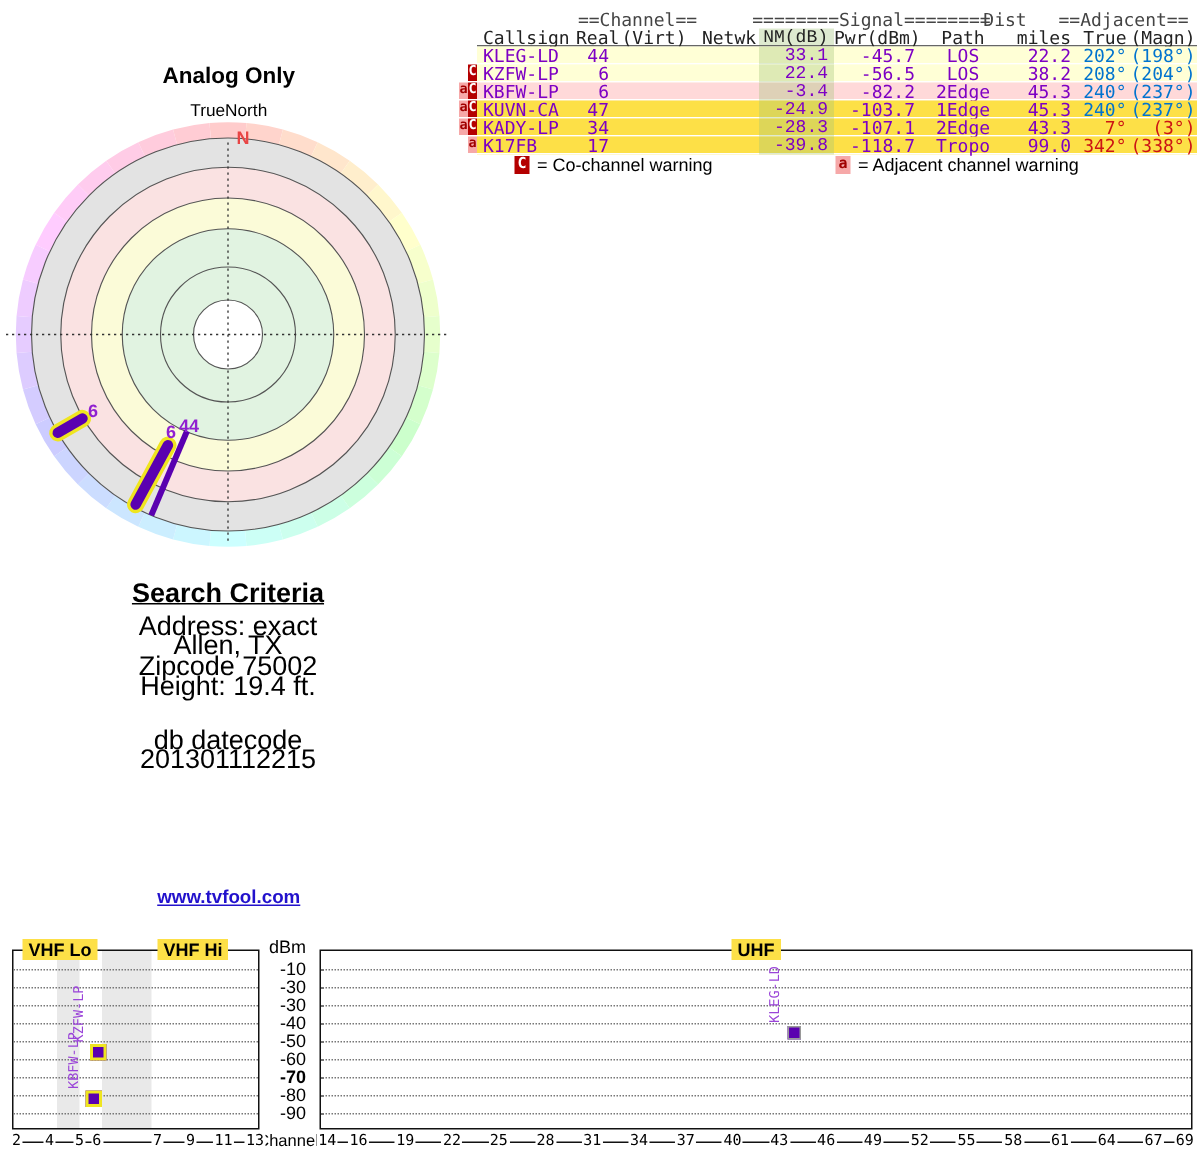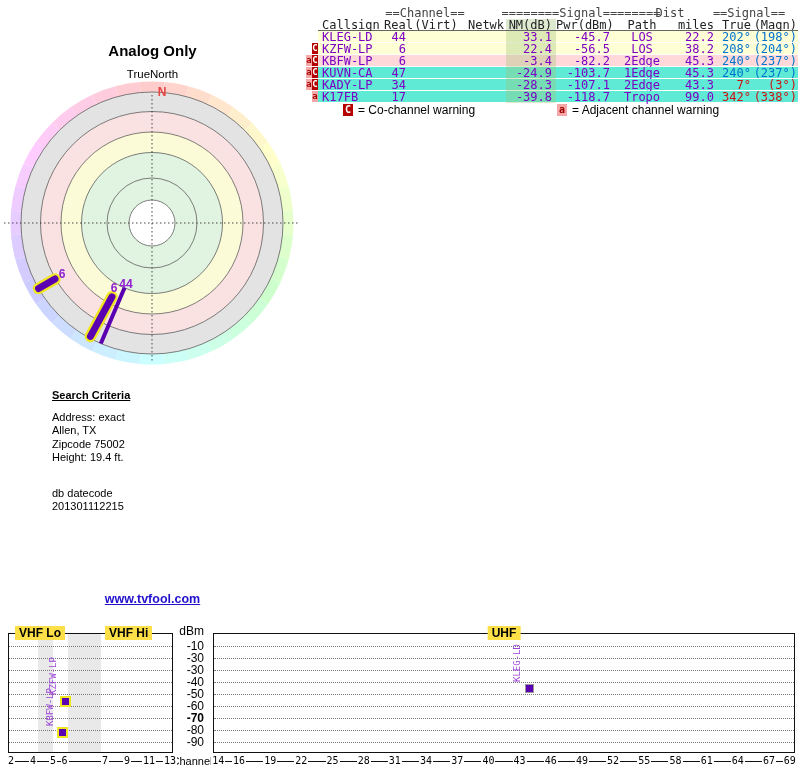--- a/index.html
+++ b/index.html
@@ -27,42 +27,42 @@
   .trow { display:flex; height:12px; }
   .mk { width:12px; display:flex; justify-content:flex-end; }
   .mk span { display:inline-block; width:6px; height:11px; font-size:9px; font-weight:bold;
     text-align:center; line-height:11px; }
   .sym-co { background:#b40000; color:#fff; }
   .sym-adj { background:#f6a8a8; color:#a00000; }
   .tcells { display:flex; width:480px; height:12px; box-shadow:inset 0 -1px 0 #fff; }
   .thead .tcells { box-shadow:none; border-bottom:1px solid #666; color:#222; }
   .tone-yellow .tcells { background:#ffffd6; }
   .tone-pink   .tcells { background:#ffd9d9; }
-  .tone-gray   .tcells { background:#5eead4; }
+  .tone-gray   .tcells { background:#fde047; }
   .c-call { width:66px; padding-left:4px; }
   .c-real { width:22px; text-align:right; }
   .c-virt { width:60px; text-align:center; }
   .c-netwk{ width:40px; text-align:center; }
-  .c-nm   { width:50px; text-align:right; padding-right:4px; background:rgba(160,195,120,0.35); }
+  .c-nm   { width:50px; text-align:right; padding-right:4px; background:rgba(160,195,120,0.35);font-family:Liberation Mono, monospace; }
   .c-pwr  { width:62px; text-align:right; padding-right:8px; }
   .c-path { width:48px; text-align:center; }
   .c-miles{ width:52px; text-align:right; padding-right:4px; }
   .c-true { width:34px; text-align:right; padding-right:1px; }
   .c-magn { width:46px; text-align:right; padding-right:1px; }
   .dat { color:#7d00c4; }
   .az-blue .c-true, .az-blue .c-magn { color:#0073cf; }
   .az-red  .c-true, .az-red  .c-magn { color:#cc1414; }
   #tbl-legend { position:absolute; left:0; top:103px; width:800px; height:14px; font-size:12px; }
   .leg { position:absolute; display:flex; align-items:center; gap:5px; }
   .leg .lsym { display:inline-block; width:10px; height:12px; font:bold 10px "DejaVu Sans Mono",monospace;
     text-align:center; line-height:12px; }
 
   
-  #search { position:absolute; left:52px; top:389px; width:200px; text-align:left;
-    font-size:11px; line-height:13.5px; }
+  #search { position:absolute; left:52px; top:389px; width:200px; text-align:center;
+    font-size:18px; line-height:13.5px; }
   #search-heading { font-weight:bold; text-decoration:underline; margin-bottom:8px; }
   #search-db { margin-top:22px; }
 
   
   #site-link-wrap { position:absolute; left:0; top:589px; width:305px; text-align:center; }
   #site-link { color:#2211cc; font-weight:bold; font-size:12.5px; text-decoration:underline; cursor:pointer; }
 
   
   #spectrum { position:absolute; left:0; top:625px; width:800px; height:143px; }
   .plot-box { position:absolute; top:8px; height:120px; border:1px solid #111; background:#fff; }
@@ -145,21 +145,21 @@
       <line x1="55.0051547761429" y1="201.00000000000006" x2="38.55067210423857" y2="210.50000000000006" stroke="#efe520" stroke-width="11.5" stroke-linecap="round"></line>
       <line x1="55.0051547761429" y1="201.00000000000006" x2="38.55067210423857" y2="210.50000000000006" stroke="#5a00b0" stroke-width="7" stroke-linecap="round"></line>
       <text x="62" y="200" fill="#9020d0" text-anchor="middle" font-size="12" font-weight="bold" font-family="&quot;Liberation Sans&quot;, sans-serif">6</text>
     </svg>
 
   <div id="nm-tint-top"></div>
   <div id="tbl-groups">
       <span class="tgroup" style="left: 425px;">==Channel==</span>
       <span class="tgroup" style="left: 581px;">========Signal========</span>
       <span class="tgroup" style="left: 670px;">Dist</span>
-      <span class="tgroup" style="left: 749px;">==Signal==</span>
+      <span class="tgroup" style="left: 749px;">==Adjacent==</span>
     </div>
   <div id="tbl"><div class="trow thead"><div class="mk"></div><div class="tcells"><div class="c-call">Callsign</div><div class="c-real">Real</div><div class="c-virt">(Virt)</div><div class="c-netwk">Netwk</div><div class="c-nm">NM(dB)</div><div class="c-pwr">Pwr(dBm)</div><div class="c-path">Path</div><div class="c-miles">miles</div><div class="c-true">True</div><div class="c-magn">(Magn)</div></div></div><div class="trow tone-yellow az-blue"><div class="mk"></div><div class="tcells"><div class="c-call dat">KLEG-LD</div><div class="c-real dat">44</div><div class="c-virt"></div><div class="c-netwk"></div><div class="c-nm dat">33.1</div><div class="c-pwr dat">-45.7</div><div class="c-path dat">LOS</div><div class="c-miles dat">22.2</div><div class="c-true">202°</div><div class="c-magn">(198°)</div></div></div><div class="trow tone-yellow az-blue"><div class="mk"><span class="sym-co">C</span></div><div class="tcells"><div class="c-call dat">KZFW-LP</div><div class="c-real dat">6</div><div class="c-virt"></div><div class="c-netwk"></div><div class="c-nm dat">22.4</div><div class="c-pwr dat">-56.5</div><div class="c-path dat">LOS</div><div class="c-miles dat">38.2</div><div class="c-true">208°</div><div class="c-magn">(204°)</div></div></div><div class="trow tone-pink az-blue"><div class="mk"><span class="sym-adj">a</span><span class="sym-co">C</span></div><div class="tcells"><div class="c-call dat">KBFW-LP</div><div class="c-real dat">6</div><div class="c-virt"></div><div class="c-netwk"></div><div class="c-nm dat">-3.4</div><div class="c-pwr dat">-82.2</div><div class="c-path dat">2Edge</div><div class="c-miles dat">45.3</div><div class="c-true">240°</div><div class="c-magn">(237°)</div></div></div><div class="trow tone-gray az-blue"><div class="mk"><span class="sym-adj">a</span><span class="sym-co">C</span></div><div class="tcells"><div class="c-call dat">KUVN-CA</div><div class="c-real dat">47</div><div class="c-virt"></div><div class="c-netwk"></div><div class="c-nm dat">-24.9</div><div class="c-pwr dat">-103.7</div><div class="c-path dat">1Edge</div><div class="c-miles dat">45.3</div><div class="c-true">240°</div><div class="c-magn">(237°)</div></div></div><div class="trow tone-gray az-red"><div class="mk"><span class="sym-adj">a</span><span class="sym-co">C</span></div><div class="tcells"><div class="c-call dat">KADY-LP</div><div class="c-real dat">34</div><div class="c-virt"></div><div class="c-netwk"></div><div class="c-nm dat">-28.3</div><div class="c-pwr dat">-107.1</div><div class="c-path dat">2Edge</div><div class="c-miles dat">43.3</div><div class="c-true">7°</div><div class="c-magn">(3°)</div></div></div><div class="trow tone-gray az-red"><div class="mk"><span class="sym-adj">a</span></div><div class="tcells"><div class="c-call dat">K17FB</div><div class="c-real dat">17</div><div class="c-virt"></div><div class="c-netwk"></div><div class="c-nm dat">-39.8</div><div class="c-pwr dat">-118.7</div><div class="c-path dat">Tropo</div><div class="c-miles dat">99.0</div><div class="c-true">342°</div><div class="c-magn">(338°)</div></div></div></div>
   <div id="tbl-legend">
       <span class="leg" style="left: 343px;">
         <span class="lsym sym-co">C</span>
         <span>= Co-channel warning</span>
       </span>
       <span class="leg" style="left: 557px;">
         <span class="lsym sym-adj">a</span>
         <span>= Adjacent channel warning</span>

